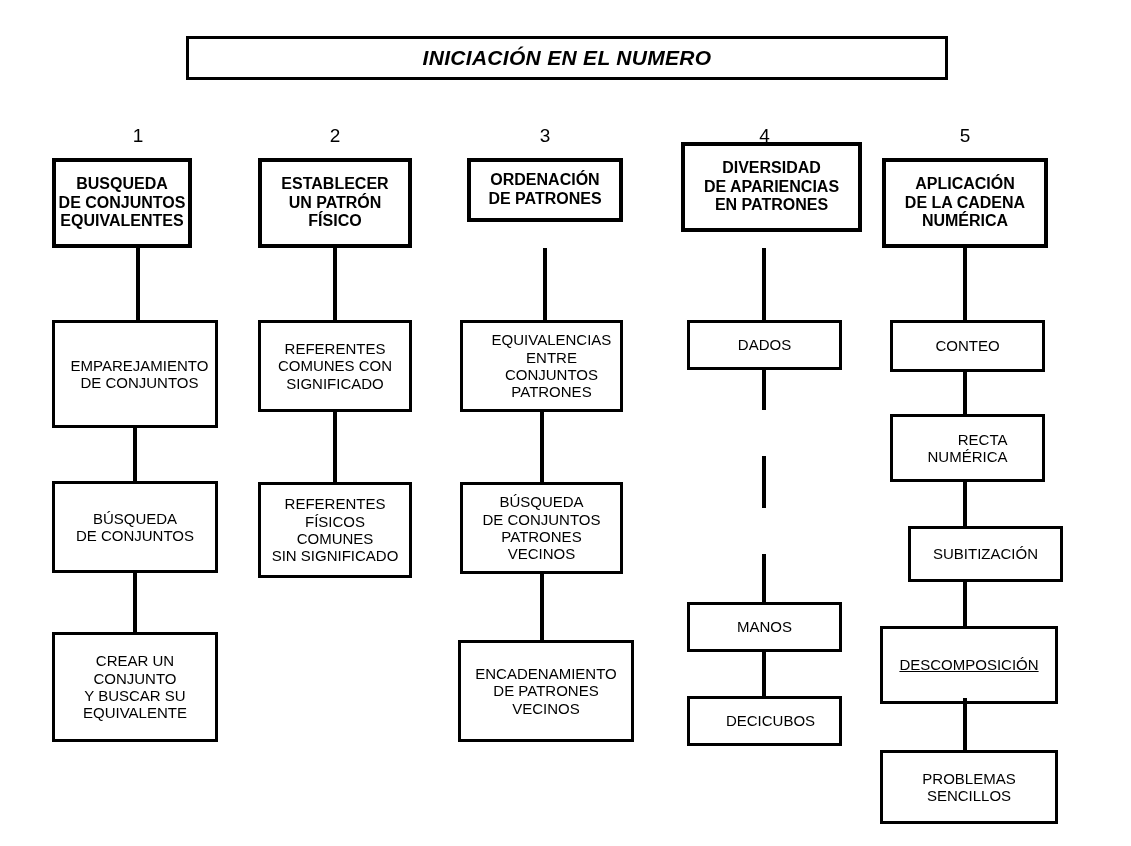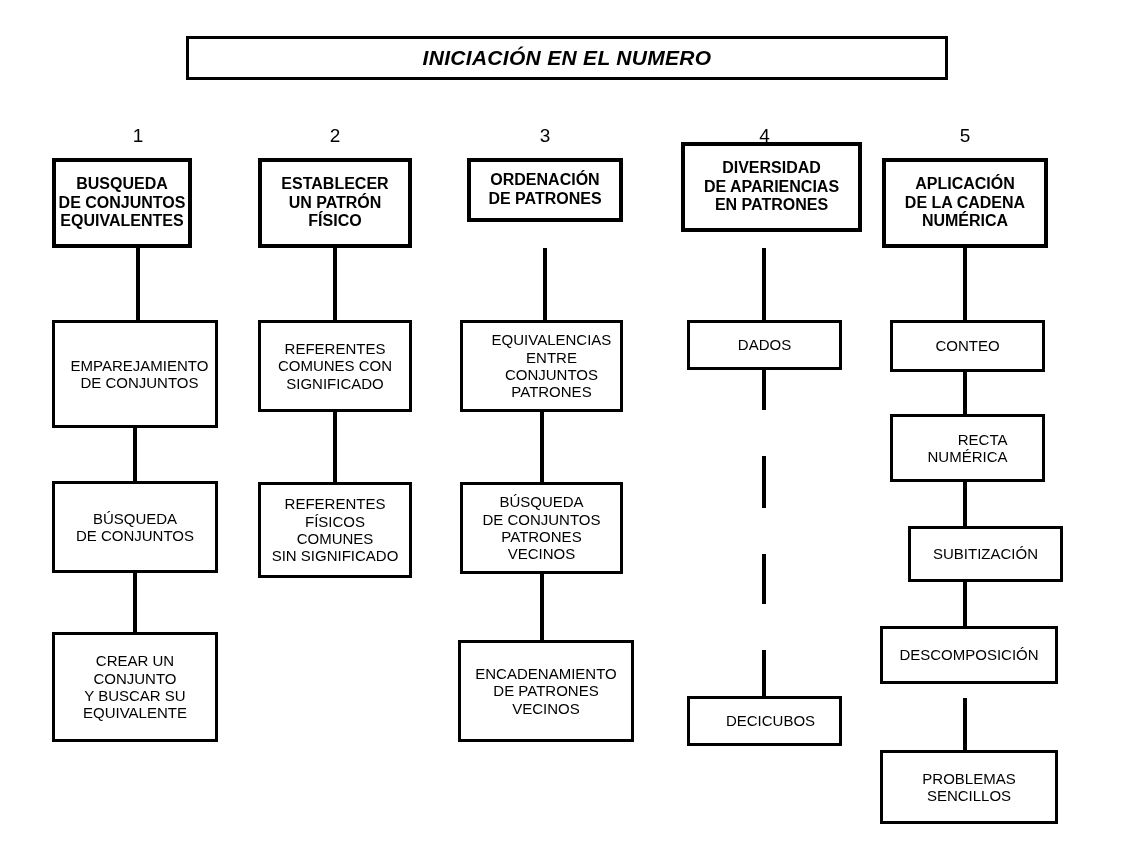--- a/index.html
+++ b/index.html
@@ -156,20 +156,23 @@
 
   <div class="node sub" style="left:687px;top:320px;width:155px;height:50px;">
     <span class="label">DADOS</span>
   </div>
   <div class="connector" style="left:762px;top:368px;height:42px;"></div>
 
   <div class="connector" style="left:762px;top:456px;height:52px;"></div>
 
   <div class="connector" style="left:762px;top:554px;height:50px;"></div>
 
+  <div class="node sub" style="left:687px;top:602px;width:155px;height:50px;">
+    <span class="label">MANOS</span>
+  </div>
   <div class="connector" style="left:762px;top:650px;height:48px;"></div>
 
   <div class="node sub" style="left:687px;top:696px;width:155px;height:50px;padding-left:12px;">
     <span class="label">DECICUBOS</span>
   </div>
 
   <div class="node head" style="left:882px;top:158px;width:166px;height:90px;">
     <span class="label">APLICACIÓN
 DE LA CADENA
 NUMÉRICA</span>
@@ -185,21 +188,21 @@
     <span class="label">RECTA
 NUMÉRICA</span>
   </div>
   <div class="connector" style="left:963px;top:480px;height:48px;"></div>
 
   <div class="node sub" style="left:908px;top:526px;width:155px;height:56px;">
     <span class="label">SUBITIZACIÓN</span>
   </div>
   <div class="connector" style="left:963px;top:580px;height:48px;"></div>
 
-  <div class="node sub" style="left:880px;top:626px;width:178px;height:58px;">
+  <div class="node sub" style="left:880px;top:626px;width:178px;height:78px;text-decoration:underline;">
     <span class="label">DESCOMPOSICIÓN</span>
   </div>
   <div class="connector" style="left:963px;top:698px;height:54px;"></div>
 
   <div class="node sub" style="left:880px;top:750px;width:178px;height:74px;">
     <span class="label">PROBLEMAS
 SENCILLOS</span>
   </div>
 
 </div>

